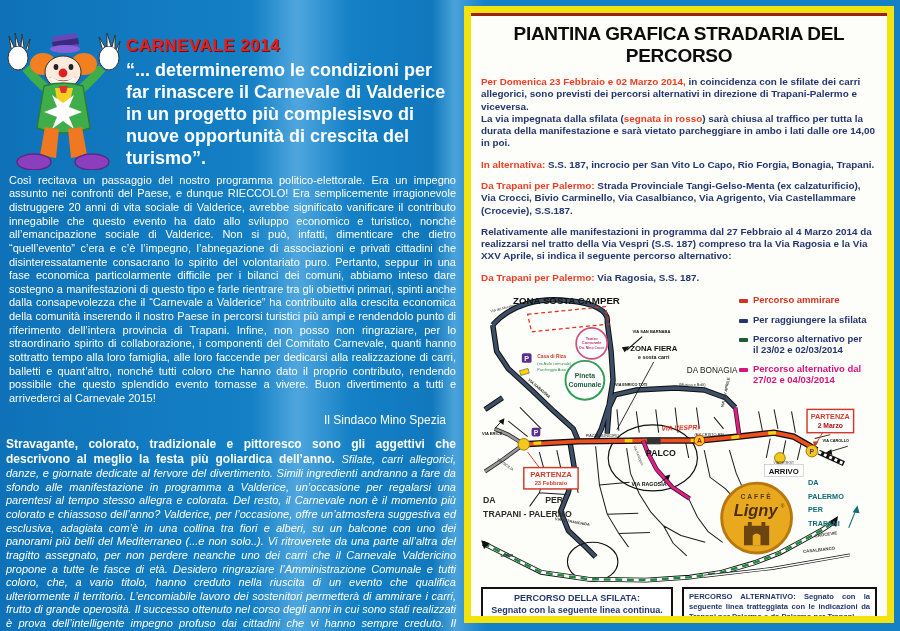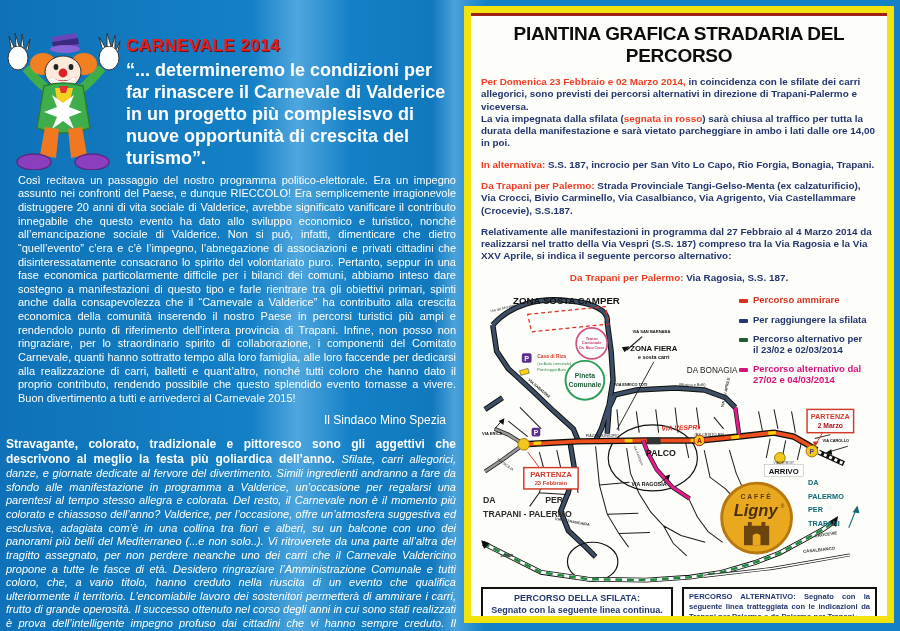--- a/index.html
+++ b/index.html
@@ -5,32 +5,32 @@
   html,body{margin:0;padding:0;}
   body{width:900px;height:631px;overflow:hidden;position:relative;
     font-family:"Liberation Sans",sans-serif;
     background:linear-gradient(90deg,#0f72b8 0%,#1480c6 28%,#4fa6de 33%,#1480c6 39%,#1178bd 48%,#4aa2da 50.5%,#1480c6 54%,#1480c6 100%);}
   
   .left-panel{position:absolute;left:0;top:0;width:462px;height:570px;padding:20px 6px 0 6px;box-sizing:border-box;color:#fff;}
   .clown{float:left;width:116px;height:150px;margin:0 4px 0 0;}
   .lp-title{margin:16px 0 4px 0;font-size:17px;font-weight:bold;color:#e51f1f;letter-spacing:.5px;
     text-shadow:1px 1px 0 #701010;}
   .lp-quote{margin:2px 0 4px 0;font-size:18px;font-weight:bold;line-height:1.22;}
-  .lp-body{margin:0 0 2px 12px;font-size:11px;line-height:1.24;text-align:justify;}
+  .lp-body{margin:0 0 2px 3px;font-size:11px;line-height:1.24;text-align:justify;}
   .lp-sign{margin:8px 10px 10px 0;text-align:right;font-size:12px;}
   .lp-body2{margin:6px 0 0 0;font-size:11px;line-height:1.24;text-align:justify;font-style:italic;}
   .lp-lead{font-style:normal;font-weight:bold;font-size:12px;}
   
   .right-panel{position:absolute;left:464px;top:6px;width:430px;height:617px;box-sizing:border-box;
     border:7px solid #f2e20e;background:#fdfdfa;padding:8px 10px 6px 10px;overflow:hidden;}
   .right-panel::before{content:"";position:absolute;left:0;right:0;top:0;height:3px;background:#9e2013;}
   .rp-title{margin:2px 0 5px 0;text-align:center;font-size:19px;font-weight:bold;color:#0d0d0d;letter-spacing:-.3px;}
   .rp-p{margin:9px 0;font-size:9.9px;line-height:1.24;font-weight:bold;color:#23366e;text-align:left;}
   .rp-lead{color:#ee3d24;}
-  .rp-p.tight{margin:9px 0;text-align:center;}
+  .rp-p.tight{margin:9px 0;}
   
   .map-wrap{position:relative;width:396px;height:291px;margin-top:2px;}
   .map-svg{position:absolute;left:0;top:0;}
   .map-legend{position:absolute;left:258px;top:2px;width:140px;}
   .leg-item{display:flex;margin-bottom:9px;}
   .lmk{flex:0 0 9px;height:4px;margin:4px 5px 0 0;border-radius:1px;}
   .lm1{background:#d43321;} .lm2{background:#23366e;} .lm3{background:#1e5c38;} .lm4{background:#d6147d;}
   .ltx{font-size:9.5px;font-weight:bold;line-height:1.12;}
   .lt1{color:#d43321;} .lt2{color:#23366e;} .lt4{color:#d6147d;}
   

